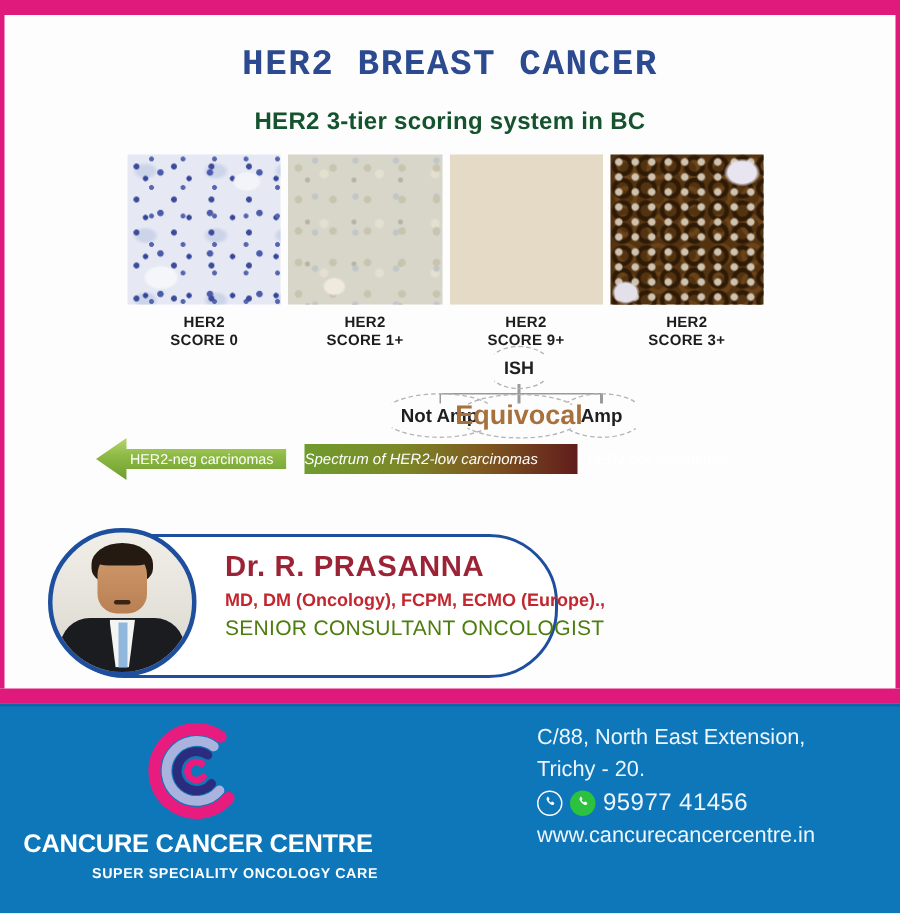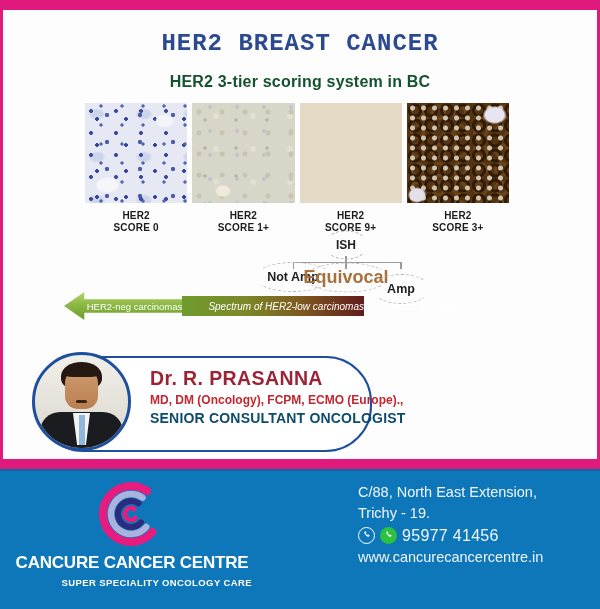--- a/index.html
+++ b/index.html
@@ -87,23 +87,23 @@
   
   .arrow { position:absolute; display:flex; align-items:center; color:#fff;
            font-weight:normal; font-size:9.5px; }
   .arrow-left {
     left:61px; top:282px; width:127px; height:28px;
     clip-path:polygon(0 50%, 16% 0, 16% 26%, 100% 26%, 100% 74%, 16% 74%, 16% 100%);
     background:linear-gradient(180deg,#b4d56c 0%, #8cb844 45%, #6f9c2e 100%);
     justify-content:center; padding-left:14px; box-sizing:border-box;
   }
   .arrow-mid {
-    left:179px; top:286px; width:182px; height:20px;
+    left:200px; top:286px; width:182px; height:20px;
     background:linear-gradient(90deg,#6f9c2e 0%, #7c8828 35%, #7e5a20 65%, #611c1c 100%);
-    justify-content:flex-end; font-style:italic; font-size:10px;
+    justify-content:flex-start; font-style:italic; font-size:10px;
   }
   .arrow-right {
     left:381px; top:282px; width:126px; height:28px;
     clip-path:polygon(0 26%, 84% 26%, 84% 0, 100% 50%, 84% 100%, 84% 74%, 0 74%);
     background:linear-gradient(180deg,#d express5a52 0%, #c23a36 45%, #a32222 100%);
     justify-content:center; padding-right:16px; box-sizing:border-box;
   }
   
   .doc-card {
     position:absolute; left:34px; top:346px; width:331px; height:92px;
@@ -117,21 +117,21 @@
   .av-hair { position:absolute; left:26px; top:7px; width:41px; height:28px; background:#241a12; border-radius:50% 50% 40% 40%; }
   .av-face { position:absolute; left:30px; top:13px; width:33px; height:41px; background:linear-gradient(#cf9b6e,#b97f52); border-radius:15px 15px 13px 13px; }
   .av-fringe { position:absolute; left:29px; top:11px; width:35px; height:11px; background:#241a12; border-radius:50% 50% 25% 25%; }
   .av-mus { position:absolute; left:41px; top:45px; width:11px; height:3px; background:#3a2417; border-radius:2px; }
   .av-suit { position:absolute; left:5px; top:57px; width:83px; height:40px; background:#1b1c20; border-radius:20px 20px 0 0; }
   .av-shirt { position:absolute; left:38px; top:58px; width:17px; height:32px; background:#f4f4f2; clip-path:polygon(0 0,100% 0,76% 100%,24% 100%); }
   .av-tie { position:absolute; left:44px; top:60px; width:6px; height:30px; background:#8fb8dc; }
   .doc-text { position:absolute; left:147px; top:357px; z-index:4; }
   .doc-name { margin:0; font-size:19.5px; font-weight:bold; color:#9b2335; letter-spacing:.4px; }
   .doc-quals { margin:3px 0 0 0; font-size:12px; font-weight:bold; color:#c22730; }
-  .doc-desig { margin:3px 0 0 0; font-size:14px; font-weight:bold; color:#0c4a6e; letter-spacing:.2px; }
+  .doc-desig { margin:3px 0 0 0; font-size:14px; font-weight:normal; color:#4d7c0f; letter-spacing:.2px; }
   
   .stripe { position:absolute; top:459px; left:0; width:600px; height:10px; background:#e01a7d; }
   .footer { position:absolute; top:469px; left:0; width:600px; height:140px;
             background:#0e77b9; border-top:2px solid #0d67a6; box-sizing:border-box; }
   .logo { position:absolute; left:97px; top:9px; }
   .org-block { position:absolute; left:12px; top:82px; width:240px; text-align:center; color:#fff; }
   .org-name { margin:0; font-size:17px; font-weight:bold; letter-spacing:-.2px; }
   .org-tag  { margin:4px 0 0 0; font-size:9.5px; font-weight:bold; letter-spacing:.4px;text-align:right; }
   .addr-block { position:absolute; left:358px; top:11px; color:#eef6fc; font-size:14.5px; line-height:21px; }
   .addr-line { white-space:nowrap; }
@@ -195,21 +195,21 @@
     <div class="tline" style="left:397px; top:252px; width:1.5px; height:7px;"></div>
 
     <div class="tree-node" style="left:290px; top:267px; font-size:12.5px;">
       <span class="oval" style="width:76px; height:28px;"></span>
       <span>Not Amp</span>
     </div>
     <div class="tree-node" style="left:343px; top:267px; font-size:18px; color:#a8713c;">
       <span class="oval" style="width:82px; height:28px;"></span>
       <span>Equivocal</span>
     </div>
-    <div class="tree-node" style="left:398px; top:267px; font-size:12.5px;margin-top:12px;">
+    <div class="tree-node" style="left:398px; top:267px; font-size:12.5px;">
       <span class="oval" style="width:56px; height:28px;"></span>
       <span>Amp</span>
     </div>
 
     <div class="arrow arrow-left">
       <span>HER2-neg carcinomas</span>
     </div>
     <div class="arrow arrow-mid">
       <span>Spectrum of HER2-low carcinomas</span>
     </div>
@@ -244,21 +244,21 @@
       <path d="M41.5 23.4 A13 13 0 1 0 44.0 42.4" fill="none" stroke="#2b2c7e" stroke-width="6" stroke-linecap="round"></path>
       <path d="M37.4 29.1 A6 6 0 1 0 38.6 37.9" fill="none" stroke="#e81c7f" stroke-width="4.5" stroke-linecap="round"></path>
     </svg>
     <div class="org-block">
       <p class="org-name">CANCURE CANCER CENTRE</p>
       <p class="org-tag">SUPER SPECIALITY ONCOLOGY CARE</p>
     </div>
 
     <div class="addr-block">
       <div class="addr-line">C/88, North East Extension,</div>
-      <div class="addr-line">Trichy - 19.</div>
+      <div class="addr-line">Trichy - 20.</div>
       <div class="phone-row">
         <span class="icon-circ icon-phone">
           <svg width="10" height="10" viewBox="0 0 24 24">
             <path fill="#ffffff" d="M6.6 3.2c.6-.6 1.6-.5 2.1.2l1.5 2c.4.6.3 1.4-.2 1.9l-.9.9c.5 1.2 2.5 3.2 3.7 3.7l.9-.9c.5-.5 1.3-.6 1.9-.2l2 1.5c.7.5.8 1.5.2 2.1l-1 1c-.7.7-1.8.9-2.7.5-3.5-1.4-6.9-4.8-8.3-8.3-.4-.9-.2-2 .5-2.7z"></path>
           </svg>
         </span>
         <span class="icon-circ icon-wa">
           <svg width="10" height="10" viewBox="0 0 24 24">
             <path fill="#ffffff" d="M6.6 3.2c.6-.6 1.6-.5 2.1.2l1.5 2c.4.6.3 1.4-.2 1.9l-.9.9c.5 1.2 2.5 3.2 3.7 3.7l.9-.9c.5-.5 1.3-.6 1.9-.2l2 1.5c.7.5.8 1.5.2 2.1l-1 1c-.7.7-1.8.9-2.7.5-3.5-1.4-6.9-4.8-8.3-8.3-.4-.9-.2-2 .5-2.7z"></path>
           </svg>

